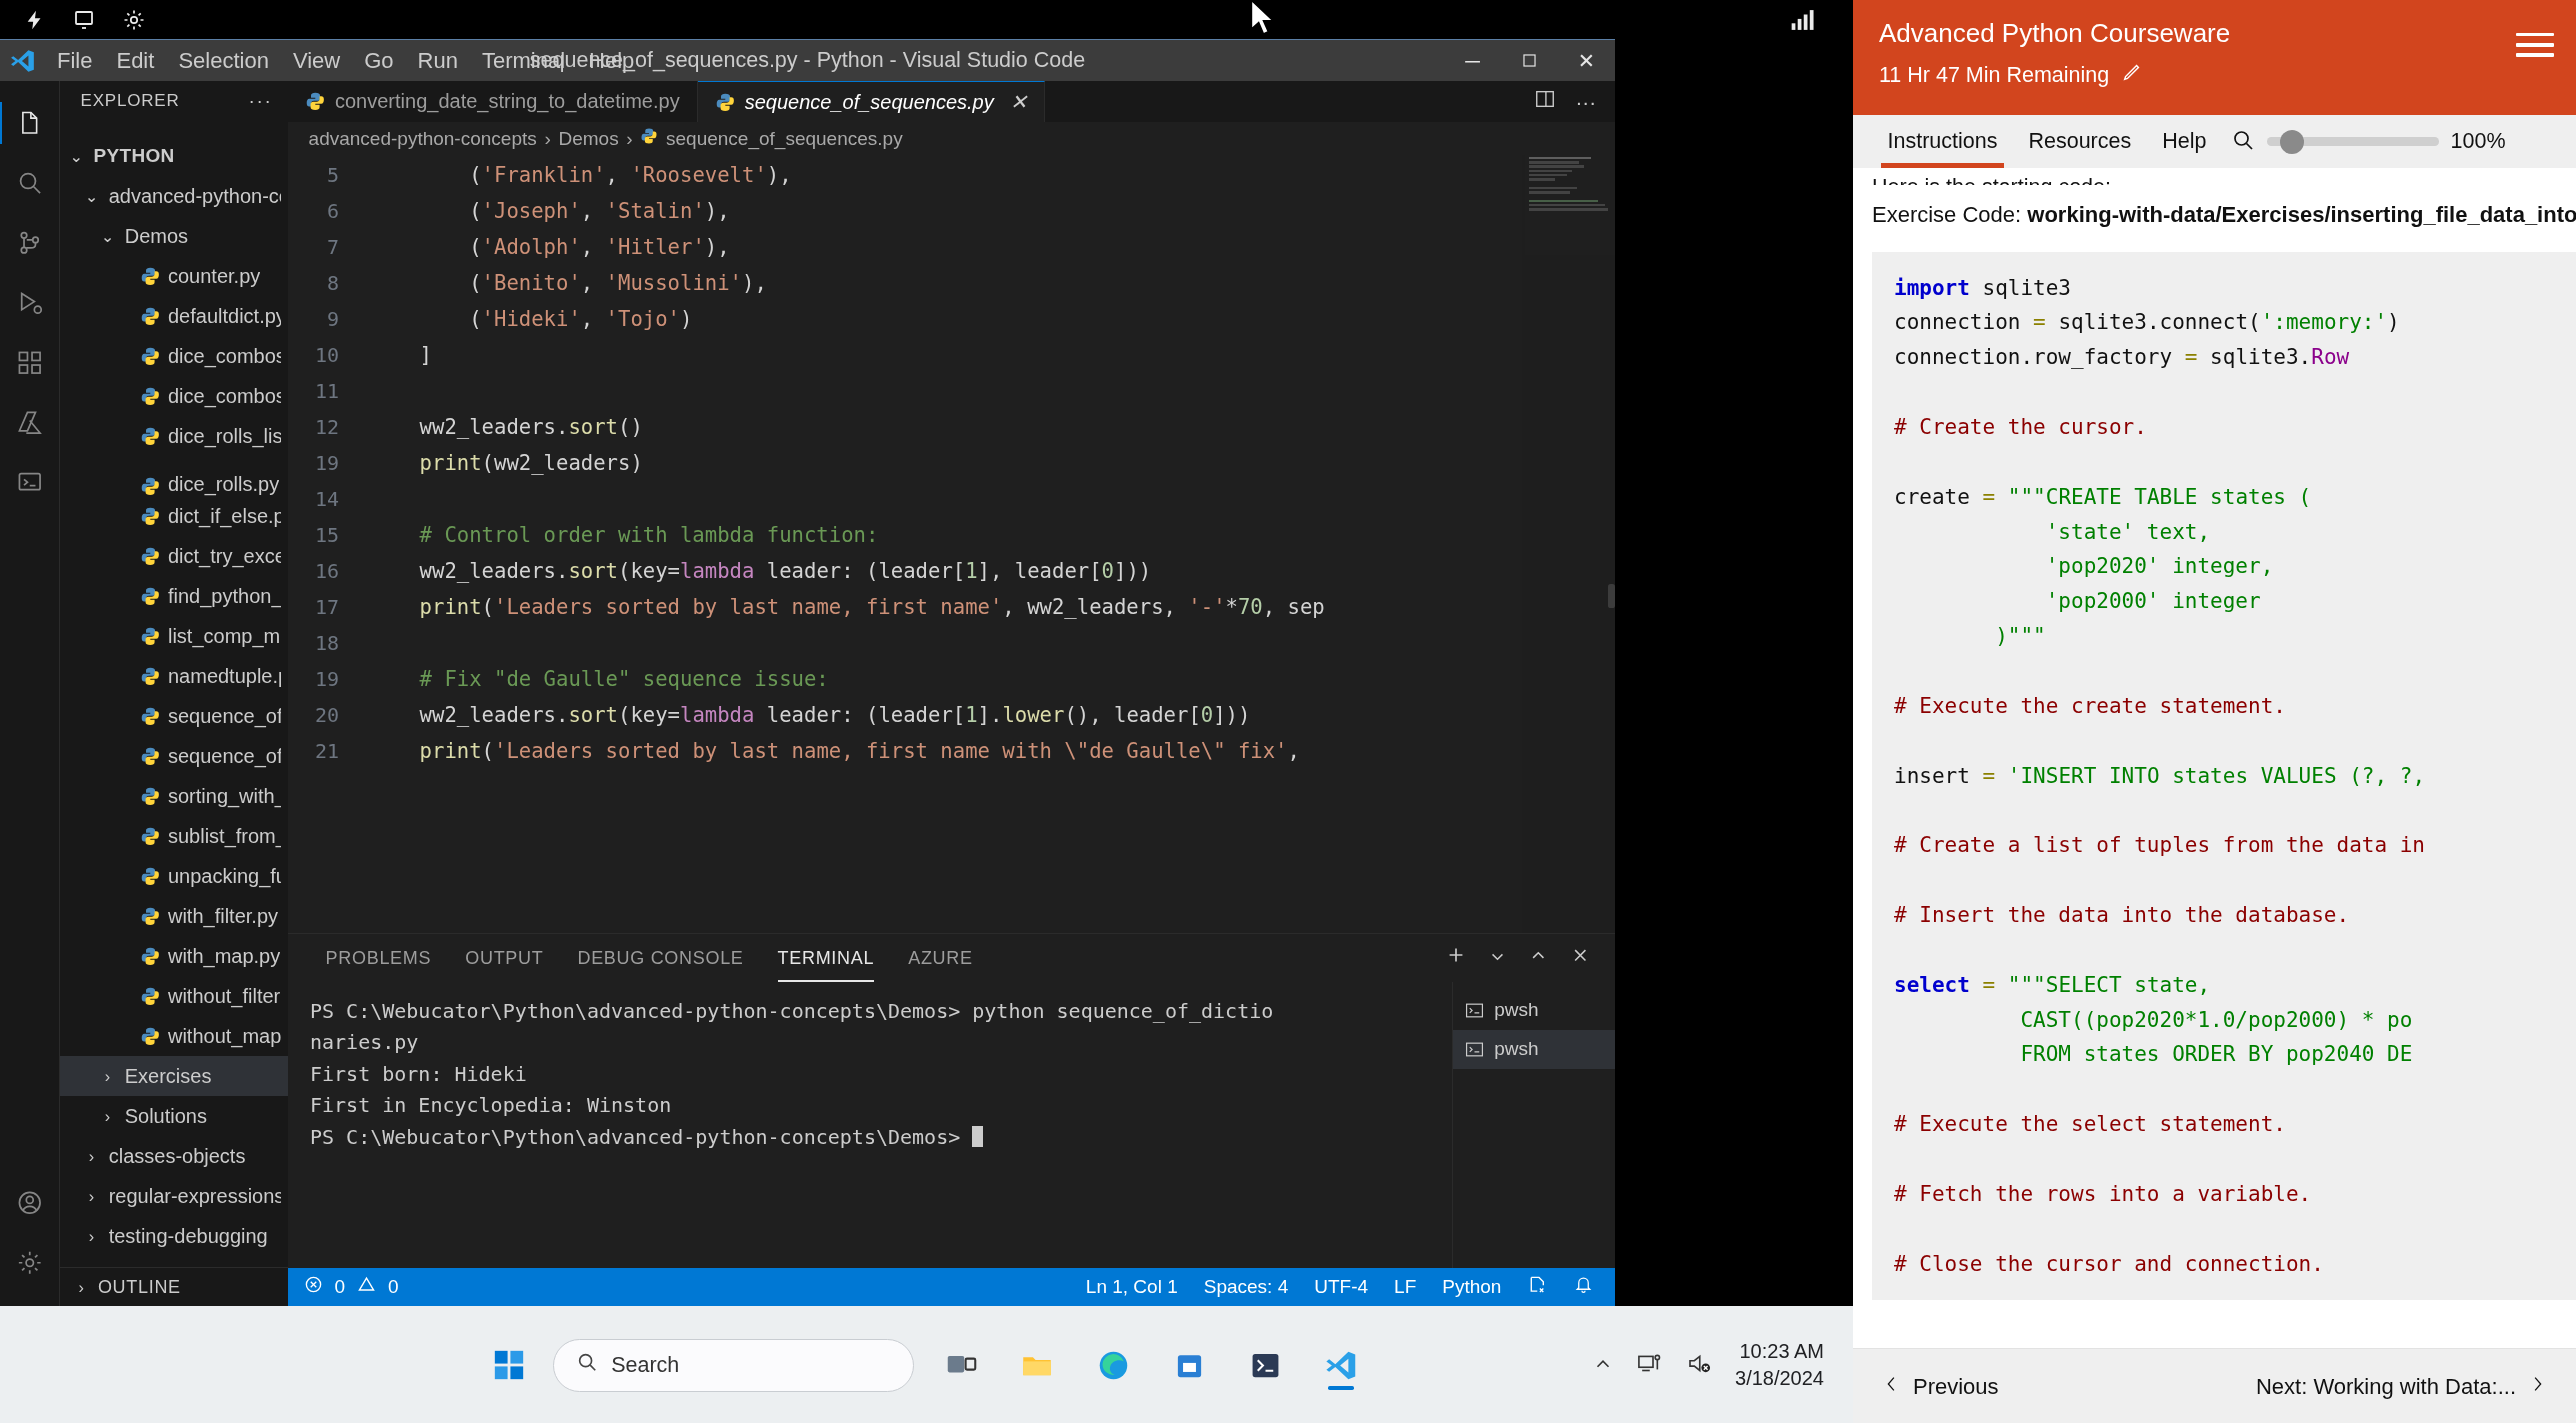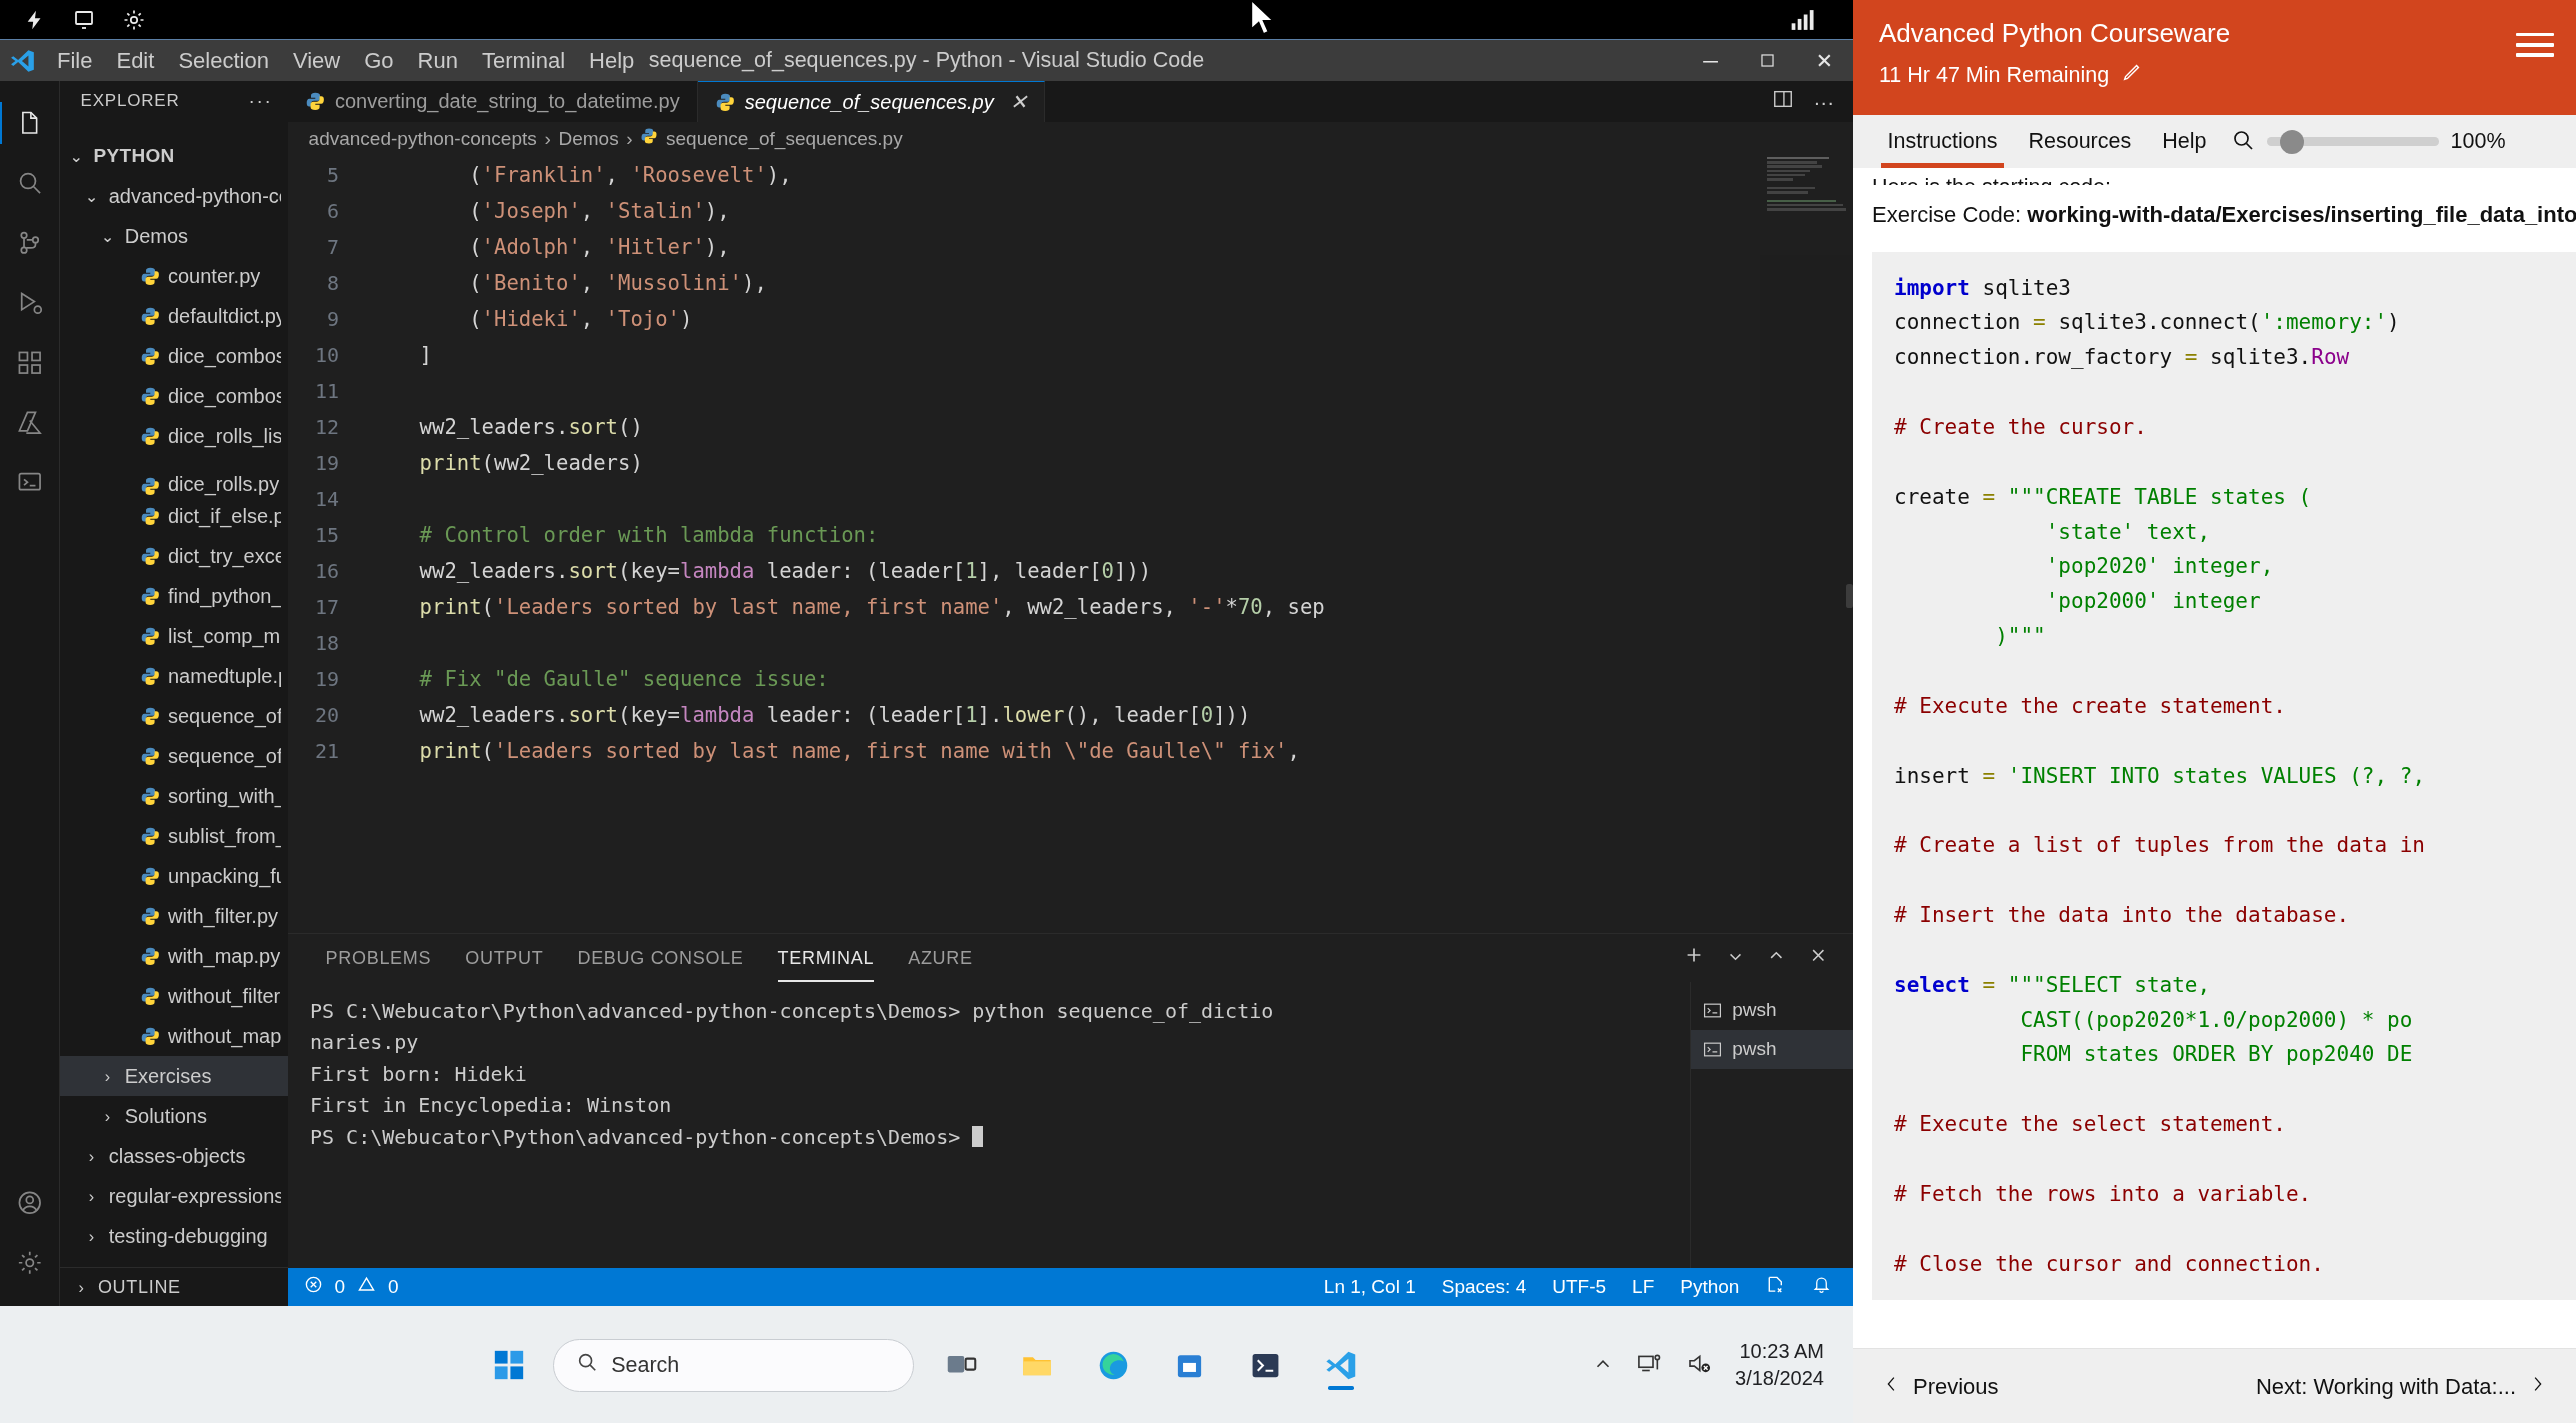--- a/index.html
+++ b/index.html
@@ -16,21 +16,21 @@
 
   
   .desk-strip {
     position: absolute; left: 0; top: 0; width: 1853px; height: 39px;
     background: #000; display: flex; align-items: center; gap: 26px; padding-left: 24px;
   }
   .desk-ico { color: #fff; opacity: .92; display: flex; align-items: center; }
 
   
   .vsc {
-    position: absolute; left: 0; top: 39px; width: 1853px; height: 1267px;
+    position: absolute; left: 0; top: 39px; width: 1615px; height: 1267px;
     background: #1f1f1f; border-top: 1.7px solid #5b7fa6;
     display: flex; flex-direction: column;
   }
   .titlebar {
     height: 41px; background: #3c3c3c; color: #cccccc;
     display: flex; align-items: center; position: relative; flex: none;
   }
   .vsc-logo { width: 45px; display: flex; align-items: center; justify-content: center; }
   .menu { display: flex; align-items: center; gap: 0; }
   .menu-item {
@@ -759,21 +759,21 @@
               <span>
                 <svg width="19" height="19" viewBox="0 0 24 24" fill="none" stroke="#fff" stroke-width="1.7">
                     <path d="M12 4 L21 19 H3 Z"></path>
                   </svg>
               </span>
               <span>0</span>
             </div>
             <div class="sb-right">
               <span>Ln 1, Col 1</span>
               <span>Spaces: 4</span>
-              <span>UTF-5</span>
+              <span>UTF-4</span>
               <span>LF</span>
               <span>Python</span>
               <span>
                 <svg width="20.6" height="20.6" viewBox="0 0 24 24" fill="none" stroke="#fff" stroke-width="1.6">
                     <path d="M5 4h9l5 5v4"></path>
                     <path d="M5 4v16h7"></path>
                     <path d="M15 17l4 4M19 17l-4 4"></path>
                   </svg>
               </span>
               <span>

